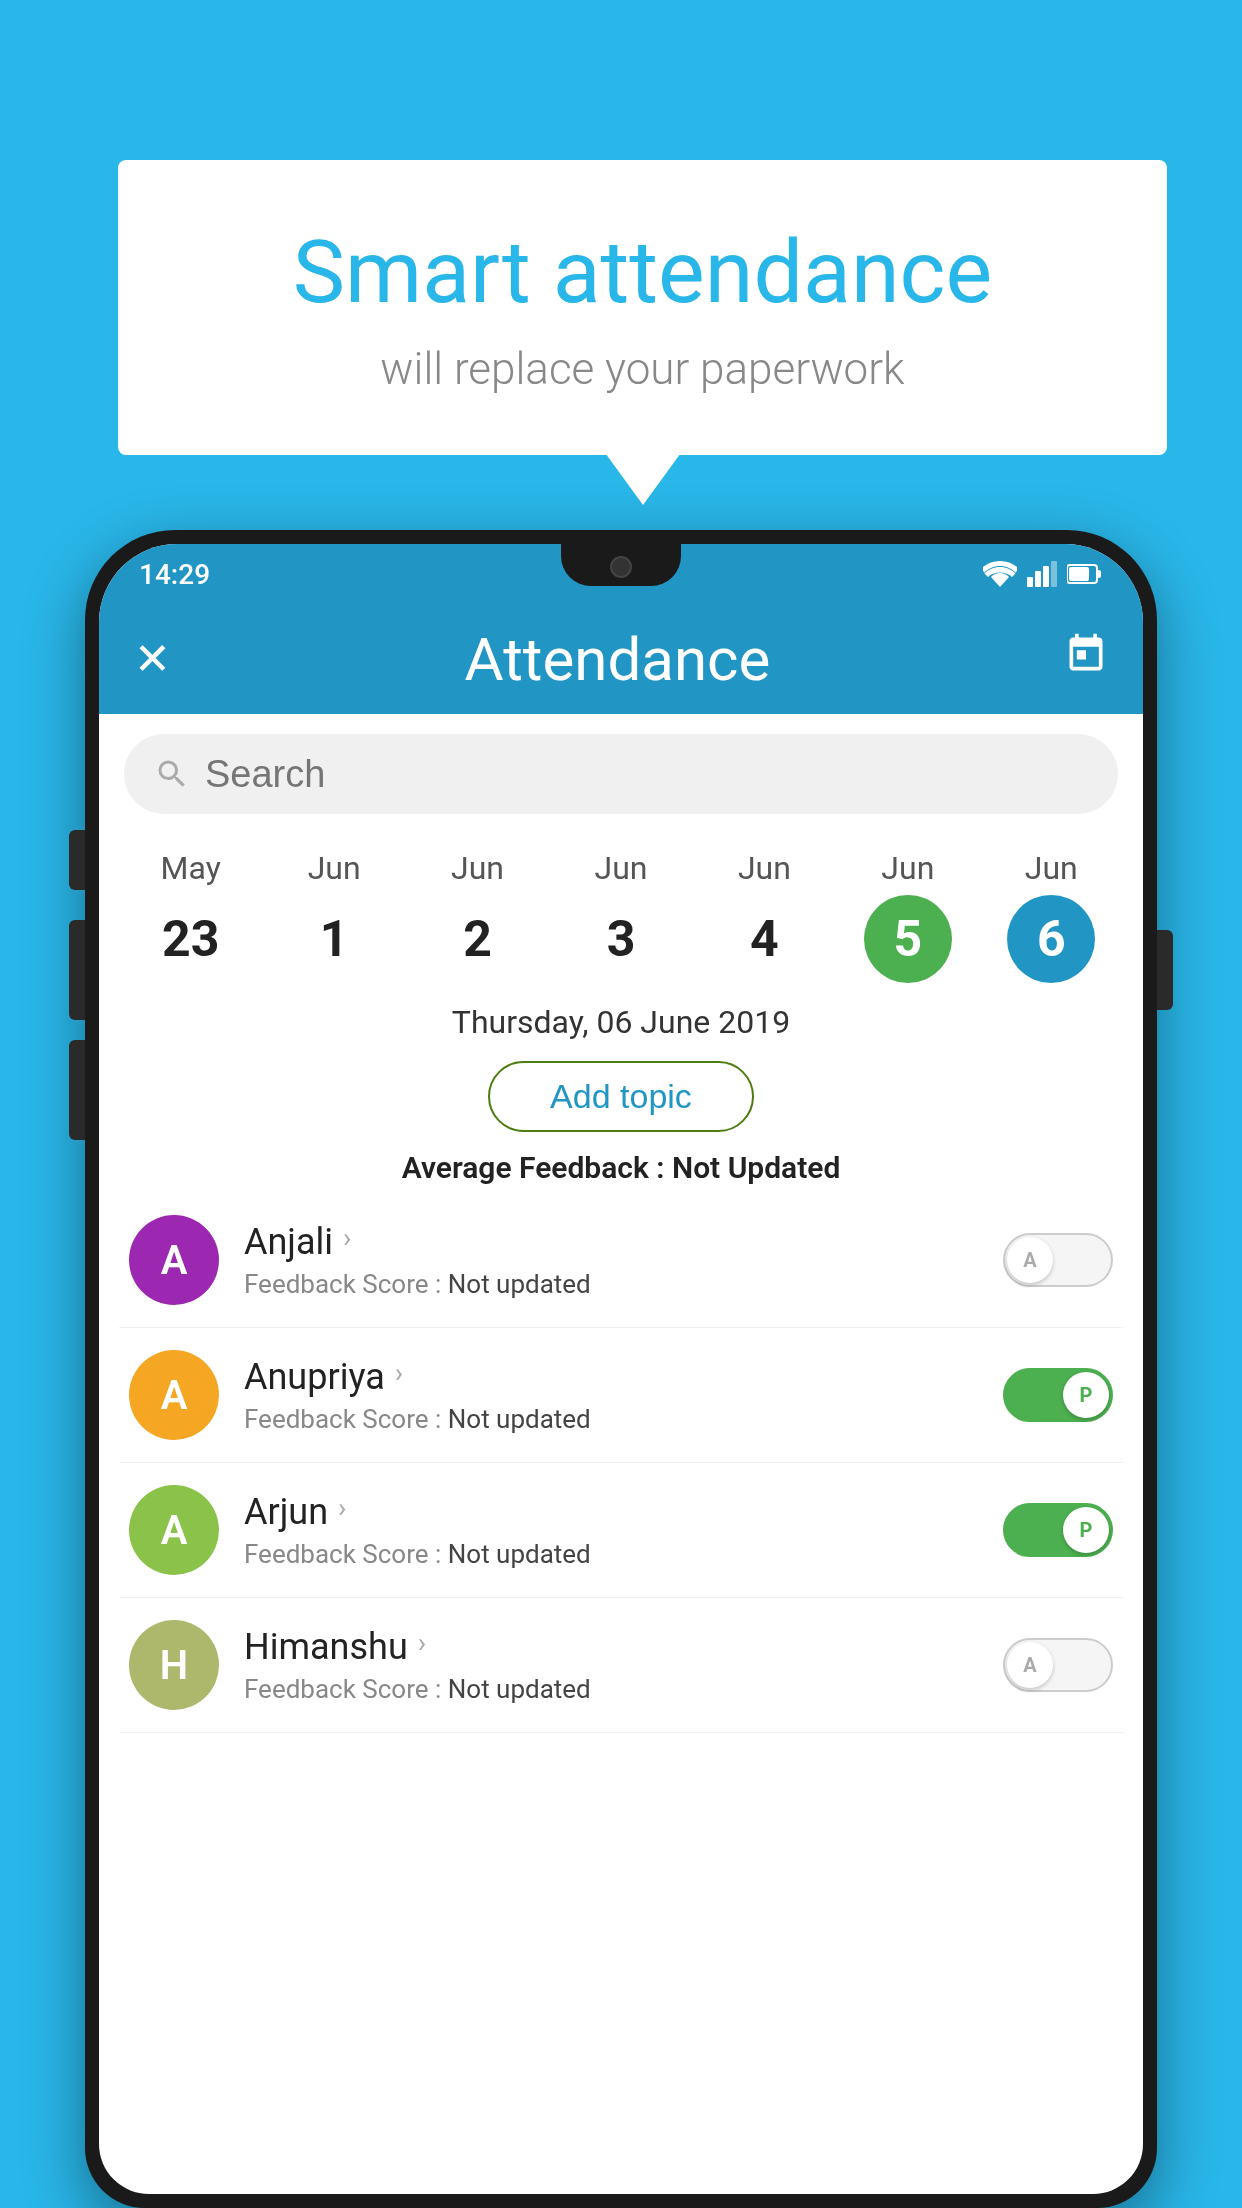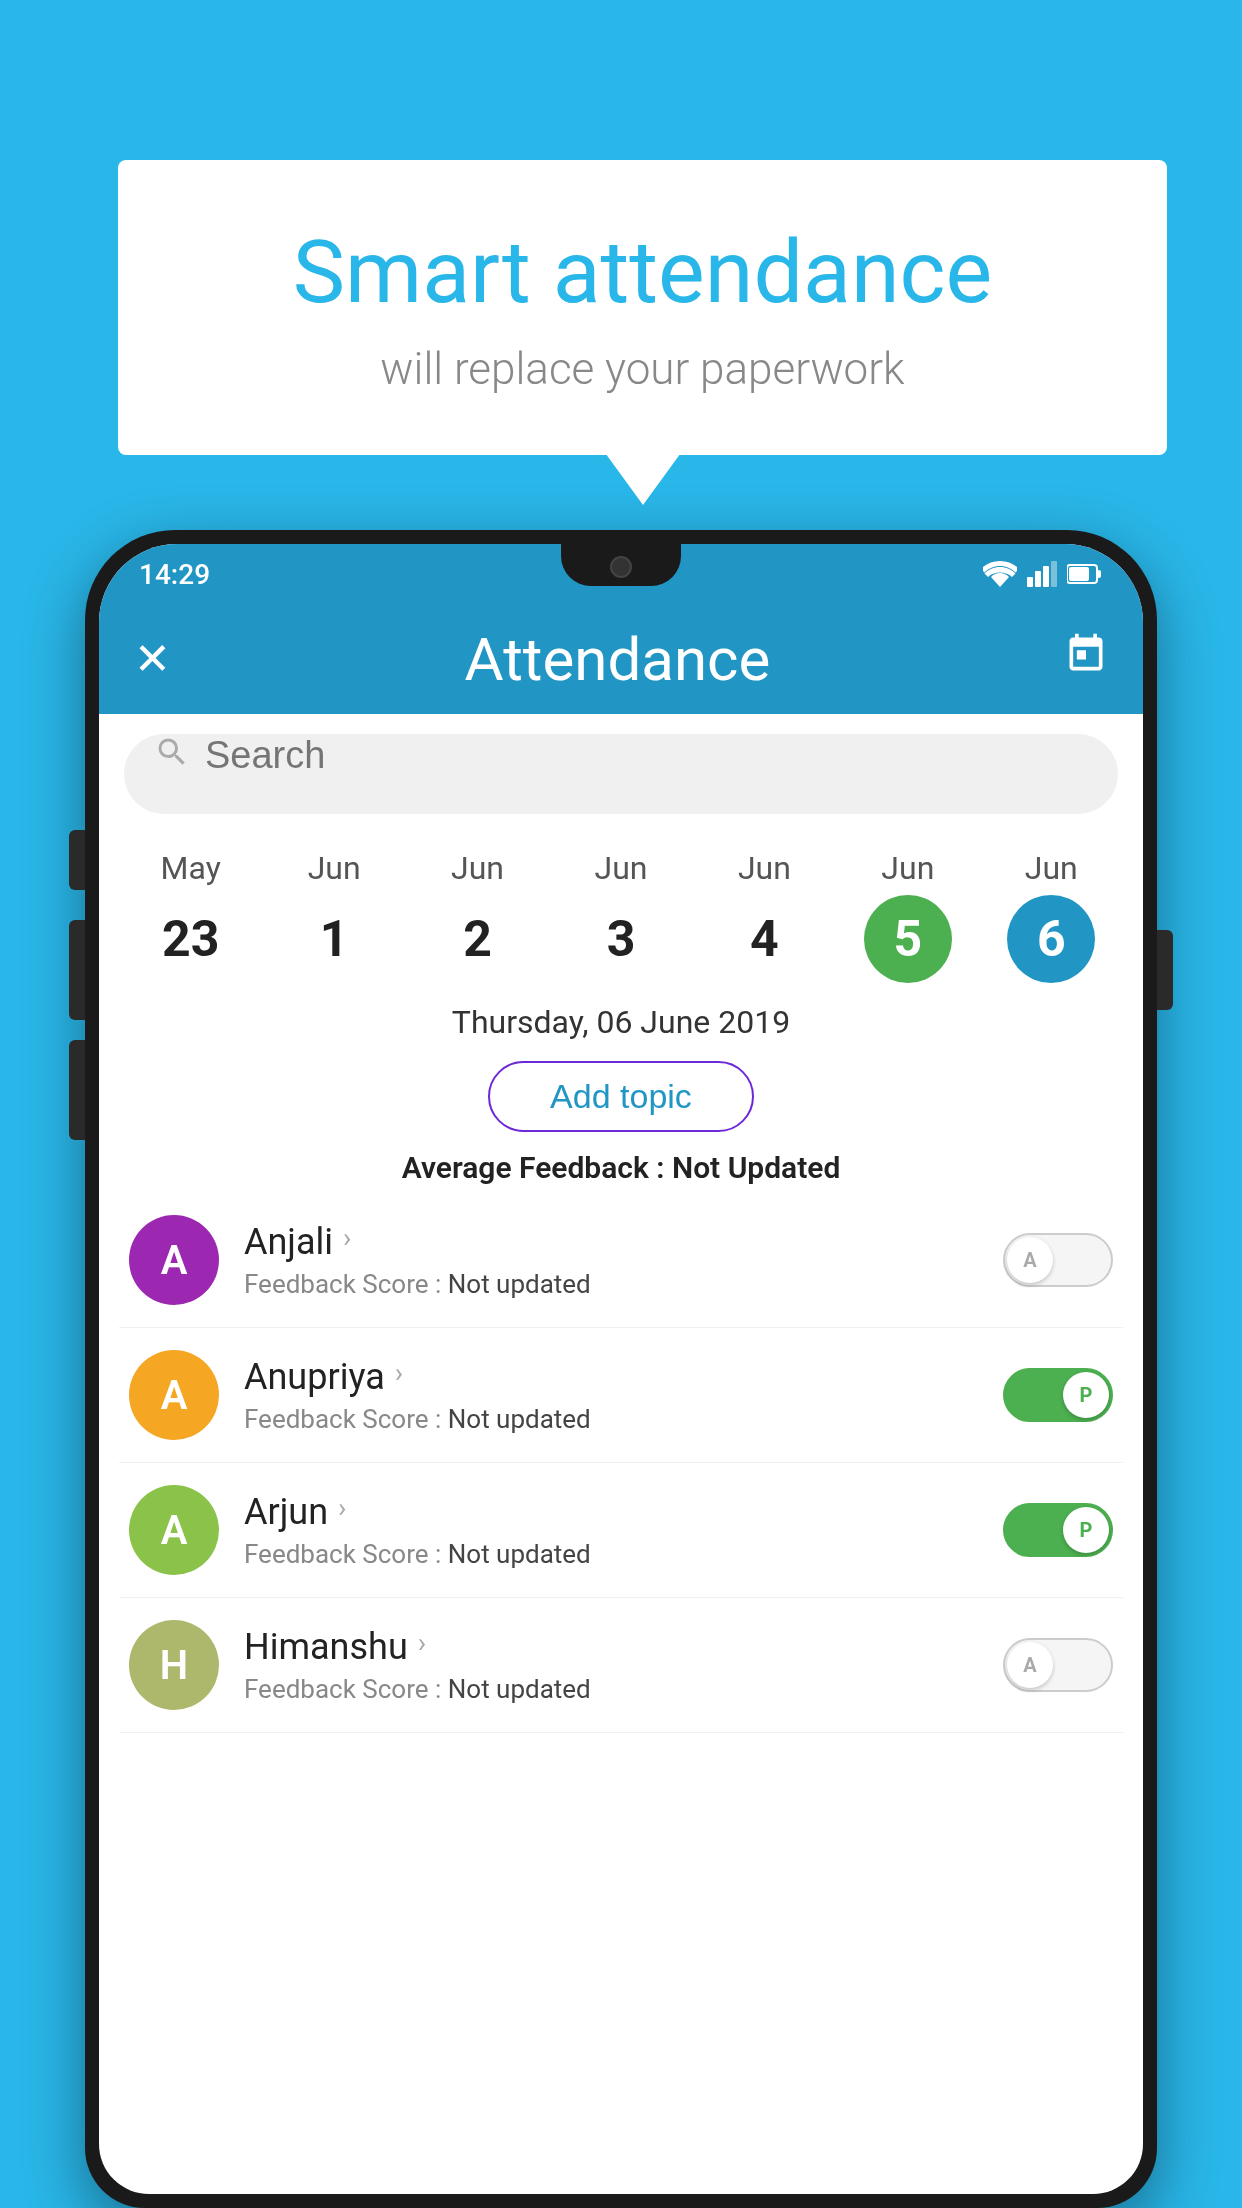--- a/index.html
+++ b/index.html
@@ -143,21 +143,21 @@
       cursor: pointer;
     }
 
     
     .search-bar {
       background: #f0f0f0;
       margin: 20px 25px;
       border-radius: 40px;
       height: 80px;
       display: flex;
-      align-items: flex-start;
+      align-items: center;
       padding: 0 30px;
       gap: 15px;
     }
     .search-bar input {
       border: none;
       background: transparent;
       font-size: 38px;
       color: #999;
       outline: none;
       flex: 1;
@@ -205,21 +205,21 @@
       text-align: center;
       font-size: 32px;
       color: #333;
       padding: 15px 0 10px;
     }
 
     
     .add-topic-btn {
       display: block;
       margin: 10px auto;
-      border: 2px solid #6d28d9;
+      border: 2px solid #4d7c0f;
       border-radius: 50px;
       padding: 14px 60px;
       font-size: 34px;
       color: #2196c4;
       background: white;
       cursor: pointer;
       width: fit-content;
     }
 
     

